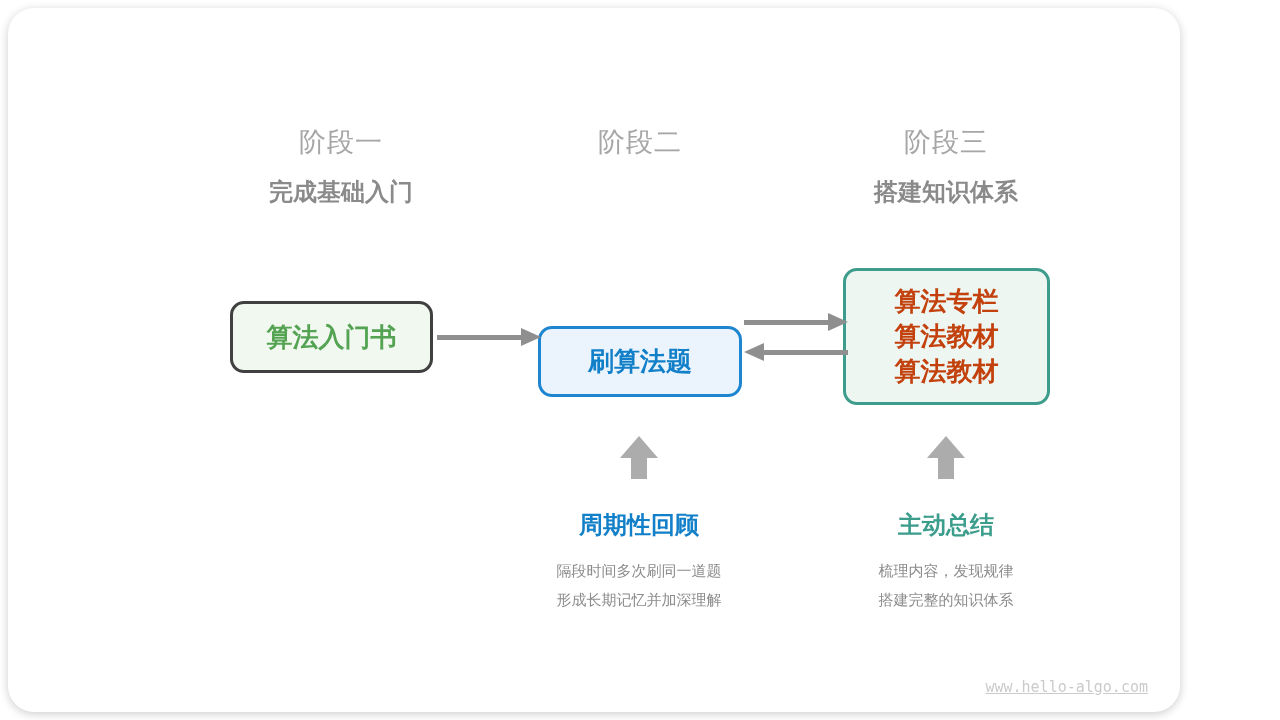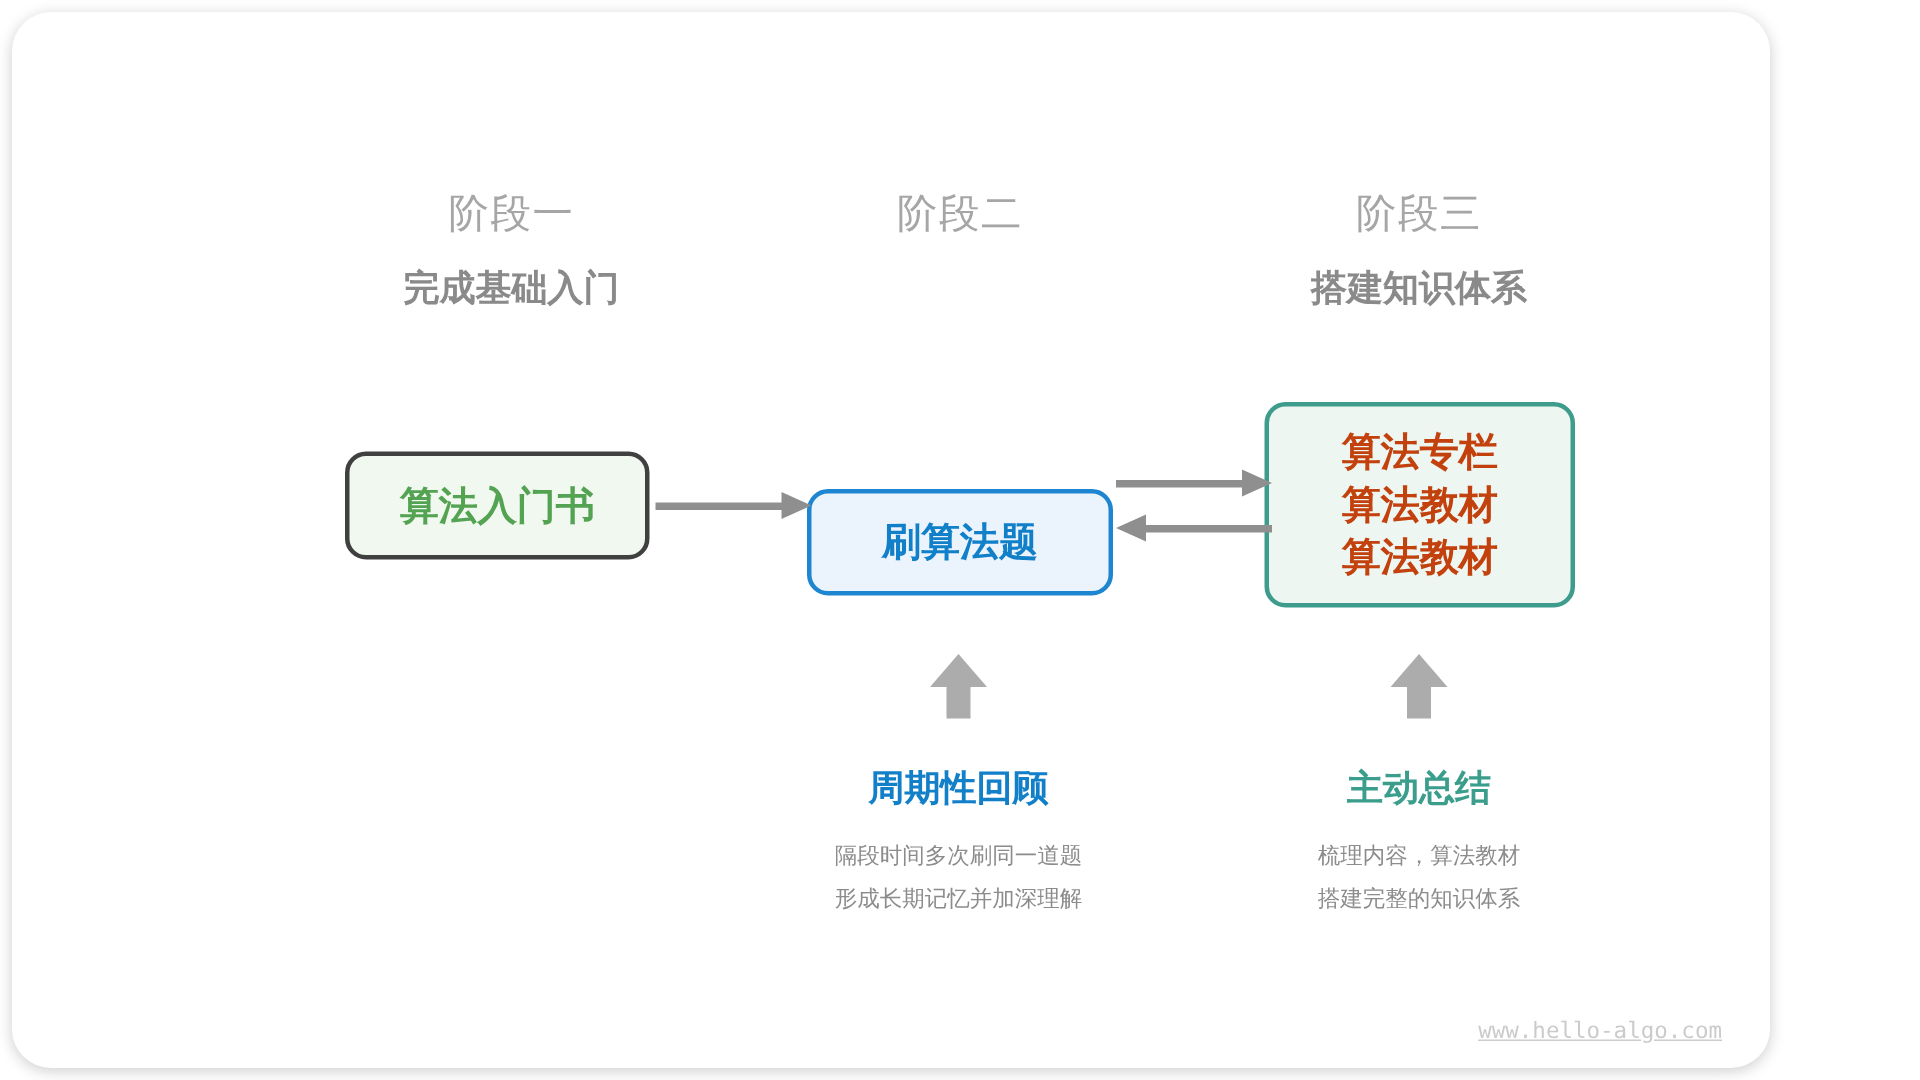--- a/index.html
+++ b/index.html
@@ -107,19 +107,19 @@
   </div>
 
   <div class="anno-label blue" style="left:531px; top:501px;">周期性回顾</div>
   <div class="anno-desc" style="left:471px; top:548px;">
     <div>隔段时间多次刷同一道题</div>
     <div>形成长期记忆并加深理解</div>
   </div>
 
   <div class="anno-label teal" style="left:838px; top:501px;">主动总结</div>
   <div class="anno-desc" style="left:778px; top:548px;">
-    <div>梳理内容，算法教材</div>
+    <div>梳理内容，发现规律</div>
     <div>搭建完整的知识体系</div>
   </div>
 
   <div class="watermark">www.hello-algo.com</div>
 
 </div>
 
 </body></html>

